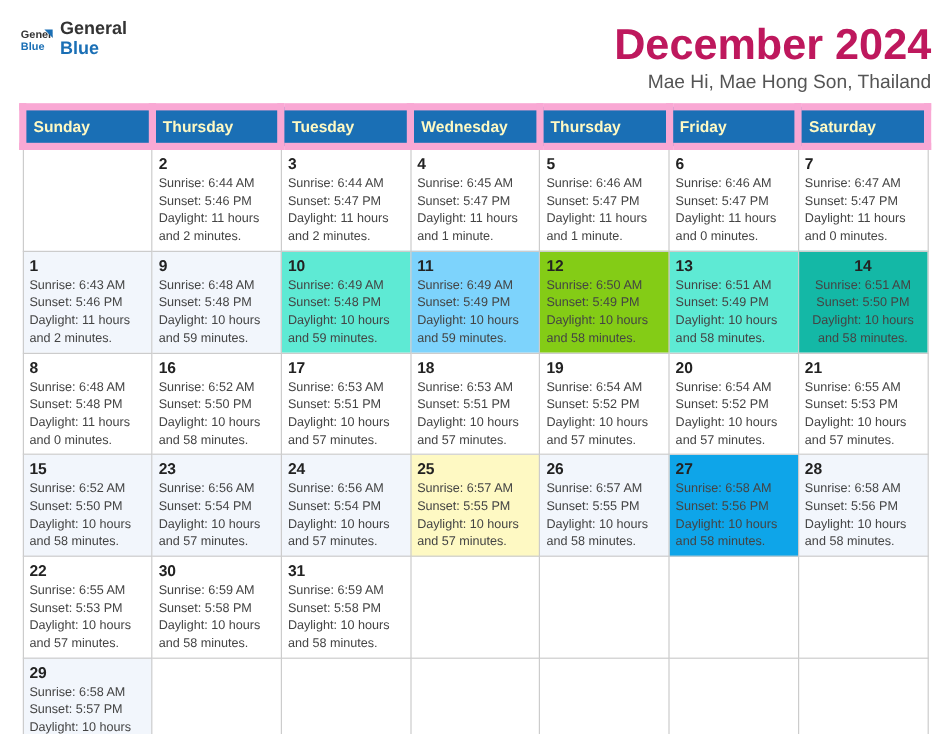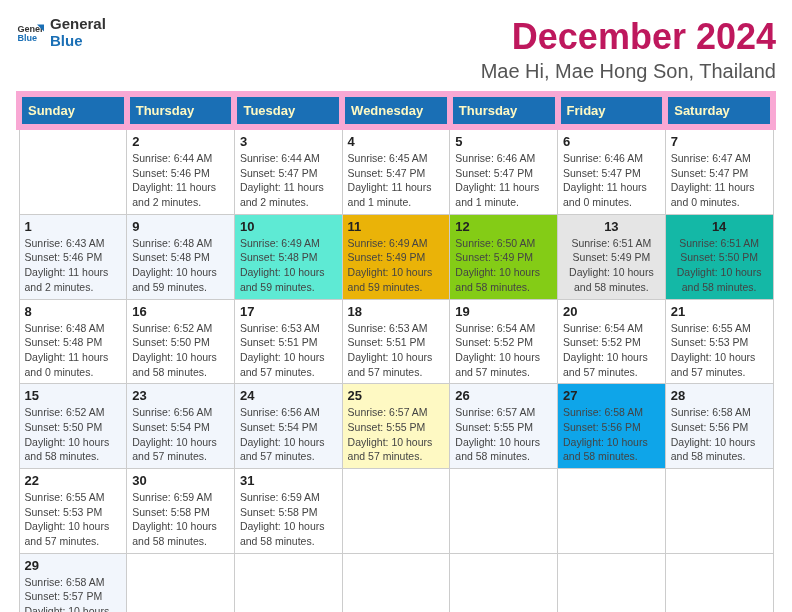--- a/index.html
+++ b/index.html
@@ -27,21 +27,21 @@
     }
     .title-section {
       text-align: right;
     }
     .month-title {
       font-size: 36px;
       font-weight: bold;
       color: #be185d;
     }
     .location-title {
-      font-size: 20px;
+      font-size: 16px;
       color: #555;
       margin-top: 2px;
     }
     .calendar-table {
       width: 100%;
       border-collapse: collapse;
       font-size: 11px;
     }
     .calendar-table th {
       background-color: #1a6fb5;
@@ -188,37 +188,37 @@
             </div>
           </td>
           <td style="background-color: #5eead4;">
             <span class="day-number">10</span>
             <div class="day-detail">
               <div>Sunrise: 6:49 AM</div>
               <div>Sunset: 5:48 PM</div>
               <div>Daylight: 10 hours and 59 minutes.</div>
             </div>
           </td>
-          <td style="background-color: #eab308;">
+          <td style="background-color: #7dd3fc;">
             <span class="day-number">11</span>
             <div class="day-detail">
               <div>Sunrise: 6:49 AM</div>
               <div>Sunset: 5:49 PM</div>
               <div>Daylight: 10 hours and 59 minutes.</div>
             </div>
           </td>
           <td style="background-color: #84cc16; margin-left: 28px;">
             <span class="day-number">12</span>
             <div class="day-detail">
               <div>Sunrise: 6:50 AM</div>
               <div>Sunset: 5:49 PM</div>
               <div>Daylight: 10 hours and 58 minutes.</div>
             </div>
           </td>
-          <td style="background-color: #e5e5e5; text-align: center;">
+          <td style="background-color: #5eead4;">
             <span class="day-number">13</span>
             <div class="day-detail">
               <div>Sunrise: 6:51 AM</div>
               <div>Sunset: 5:49 PM</div>
               <div>Daylight: 10 hours and 58 minutes.</div>
             </div>
           </td>
           <td style="background-color: #14b8a6; text-align: center;">
             <span class="day-number">14</span>
             <div class="day-detail">

